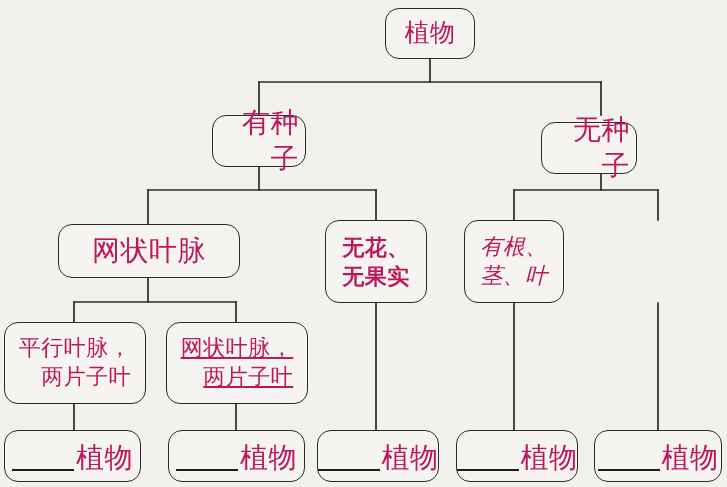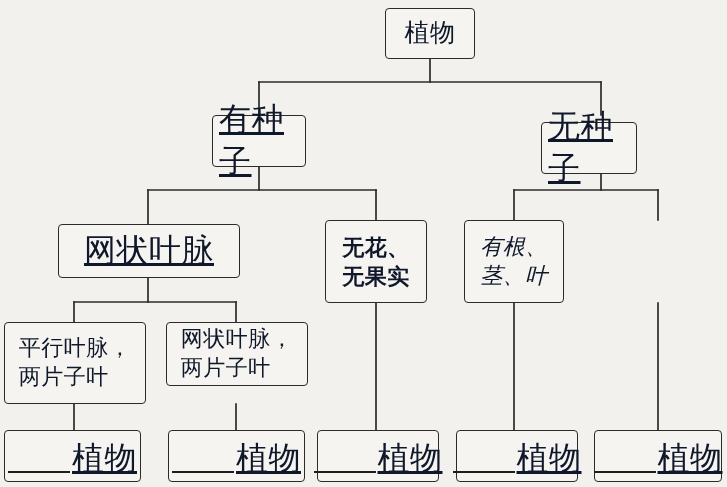--- a/index.html
+++ b/index.html
@@ -19,37 +19,37 @@
     position: absolute;
     left: 0; top: 0;
     width: 727px; height: 487px;
     pointer-events: none;
   }
   .node {
     position: absolute;
     box-sizing: border-box;
     background: #f6f4f0;
     border: 1.7px solid #2b2b2b;
-    border-radius: 4px;
+    border-radius: 14px;
     display: flex;
     align-items: center;
     justify-content: center;
-    text-align: left;
-    color: #0f172a;
+    text-align: right;
+    color: #be185d;
     letter-spacing: 0.5px;
     z-index: 2;
   }
   .node .txt {
     display: block;
     line-height: 1.30;
     white-space: pre-line;
     padding: 0 6px;
   }
   .s28 { font-size: 25px; }
-  .s26 { font-size: 32px; text-decoration: underline; }
+  .s26 { font-size: 28px; }
   .s23 { font-size: 22px; }
 
   
   .leaf .txt {
     display: flex;
     align-items: baseline;
     justify-content: center;
     white-space: nowrap;
     padding: 0 4px;
   }
@@ -126,21 +126,21 @@
     <span class="txt">有根、
 茎、叶</span>
   </div>
 
 
   <div class="node s23" style="left:4px; top:322px; width:142px; height:82px;">
     <span class="txt">平行叶脉，
 两片子叶</span>
   </div>
 
-  <div class="node s23" style="left:166px; top:322px; width:142px; height:64px;">
+  <div class="node s23" style="left:166px; top:322px; width:142px; height:82px;text-decoration:underline;">
     <span class="txt">网状叶脉，
 两片子叶</span>
   </div>
 
   <div class="node leaf s26" style="left:4px; top:430px; width:137px; height:52px;">
     <span class="txt">
       <span class="blank"></span>
         <span>植物</span>
     </span>
   </div>

